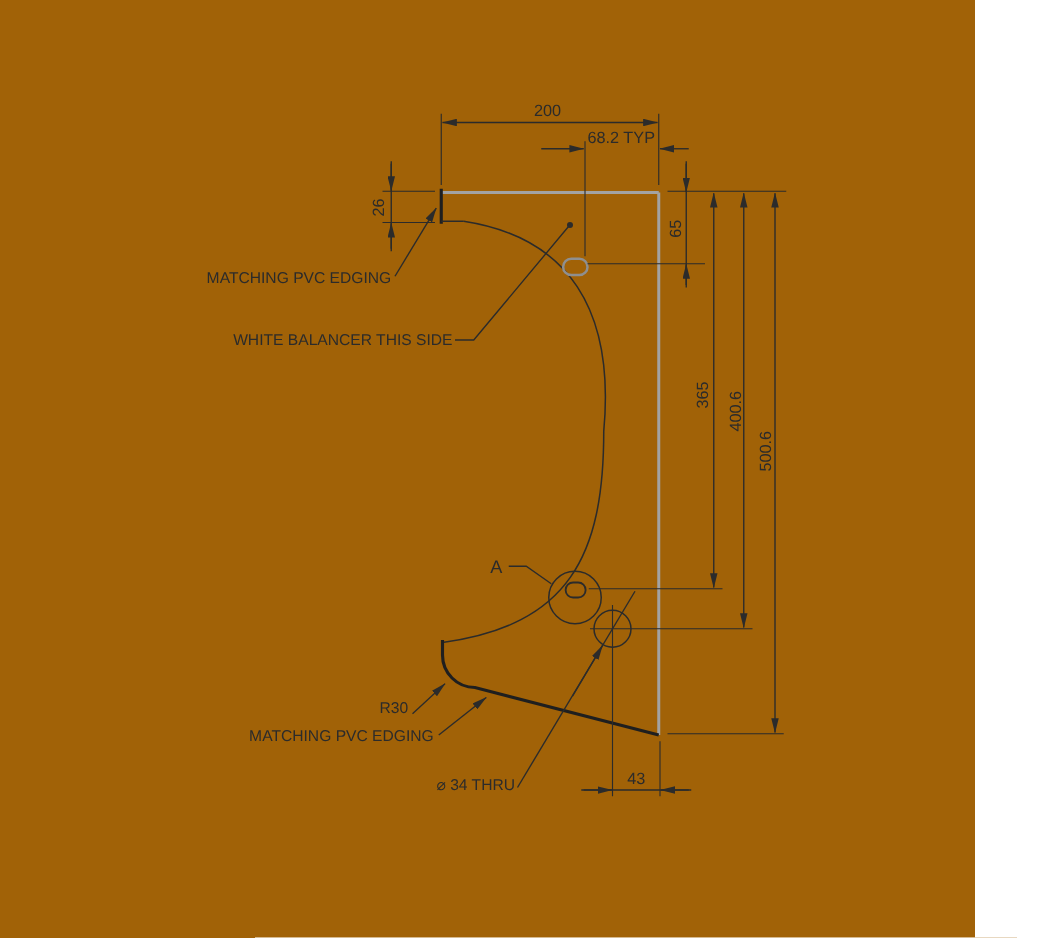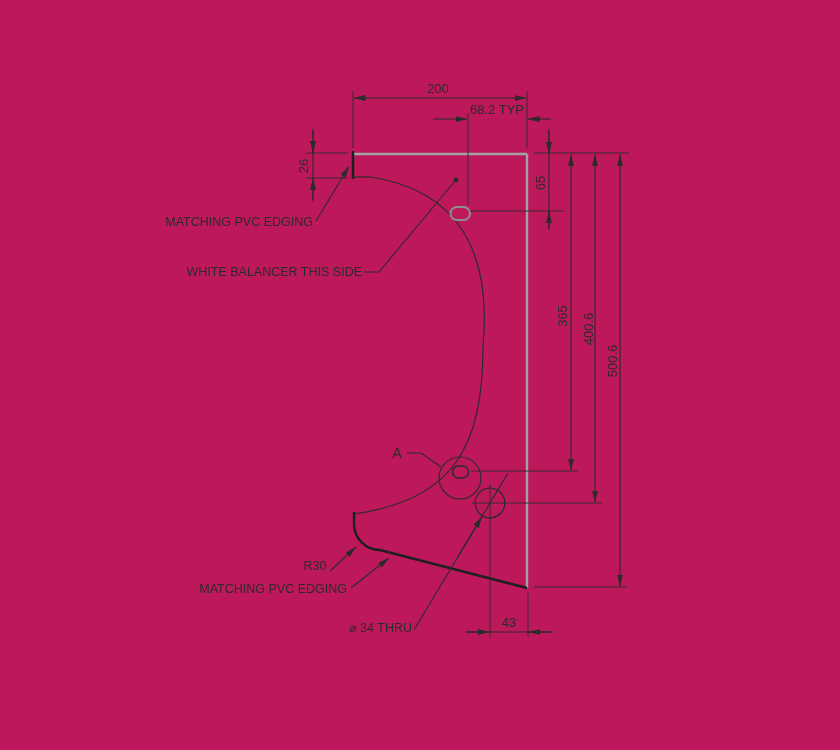--- a/index.html
+++ b/index.html
@@ -1,16 +1,16 @@
 <!DOCTYPE html>
 <html><head>
 <meta charset="utf-8">
 <style>
   html,body{margin:0;padding:0;background:#ffffff;}
-  .page{position:relative;width:840px;height:750px;background:#be185d;overflow:hidden;}
+  .page{position:relative;width:780px;height:750px;background:#a16207;overflow:hidden;}
   svg{display:block;}
   svg text{font-family:"Liberation Sans","DejaVu Sans",sans-serif;fill:#2b2b2b;}
   .dimtext{font-size:13px;}
   .labtext{font-size:12.5px;}
   .dettext{font-size:14.5px;}
   .thin{stroke:#2b2b2b;stroke-width:1.1;fill:none;}
   .xthin{stroke:#2b2b2b;stroke-width:0.9;fill:none;}
   .edge-gray{stroke:#a3a3a3;stroke-width:2.4;fill:none;}
   .edge-black{stroke:#1f1f1f;stroke-width:2.5;fill:none;}
   .curve{stroke:#2b2b2b;stroke-width:1.2;fill:none;}

